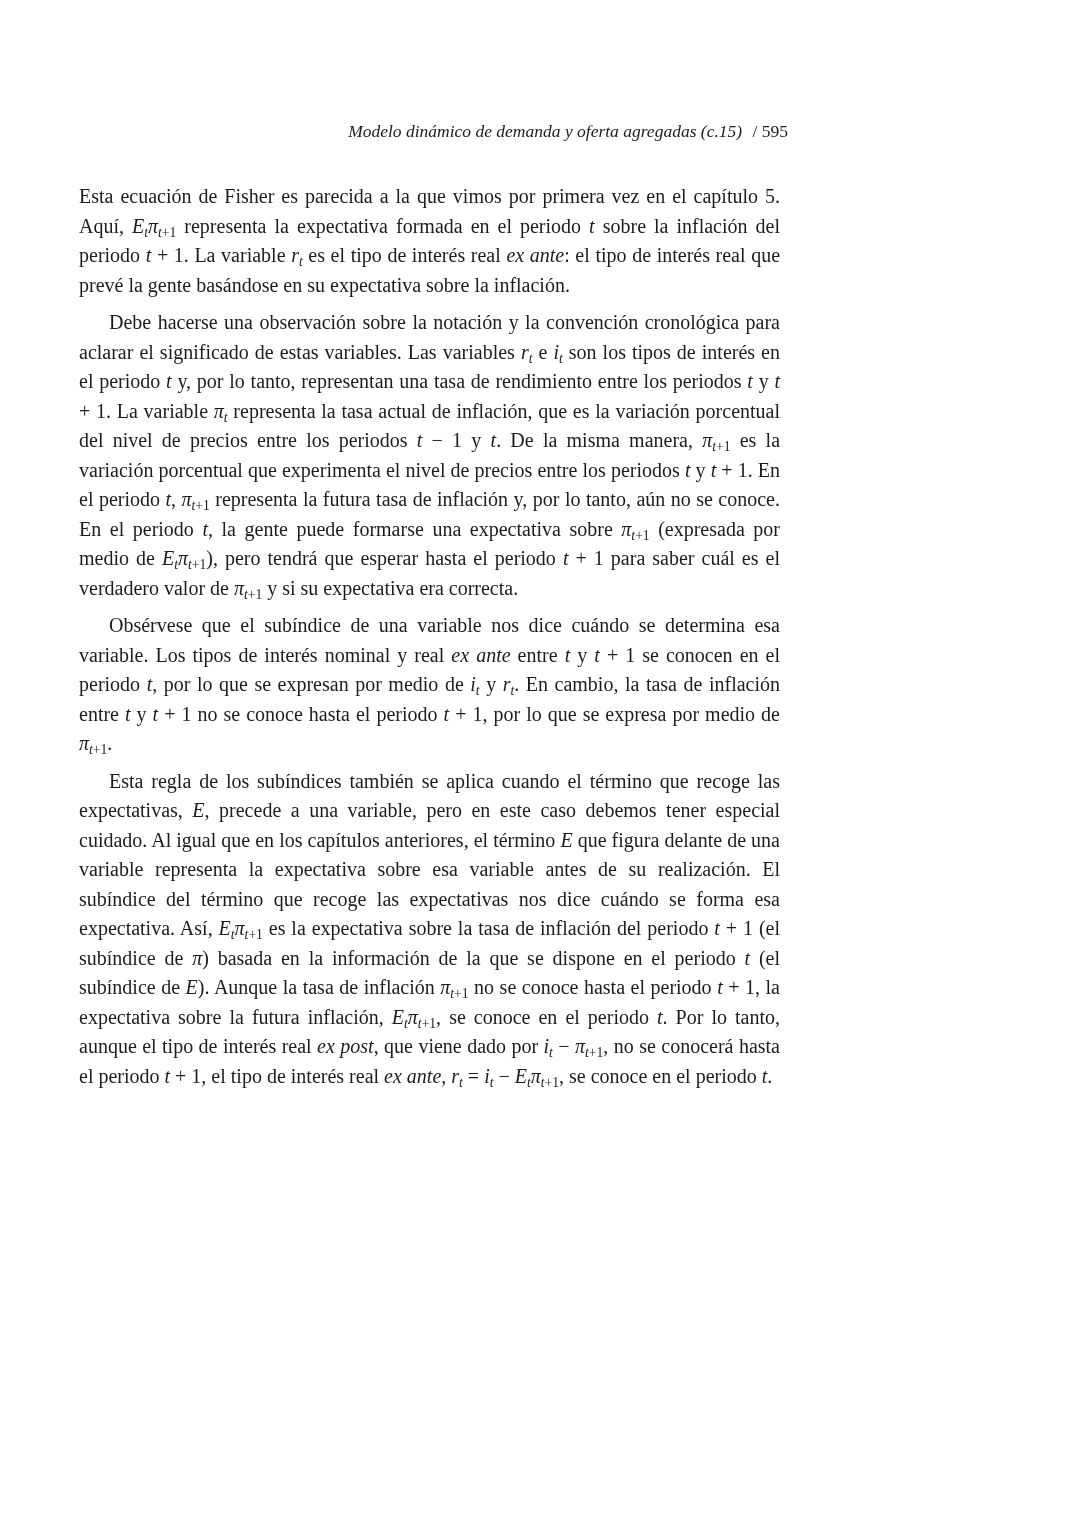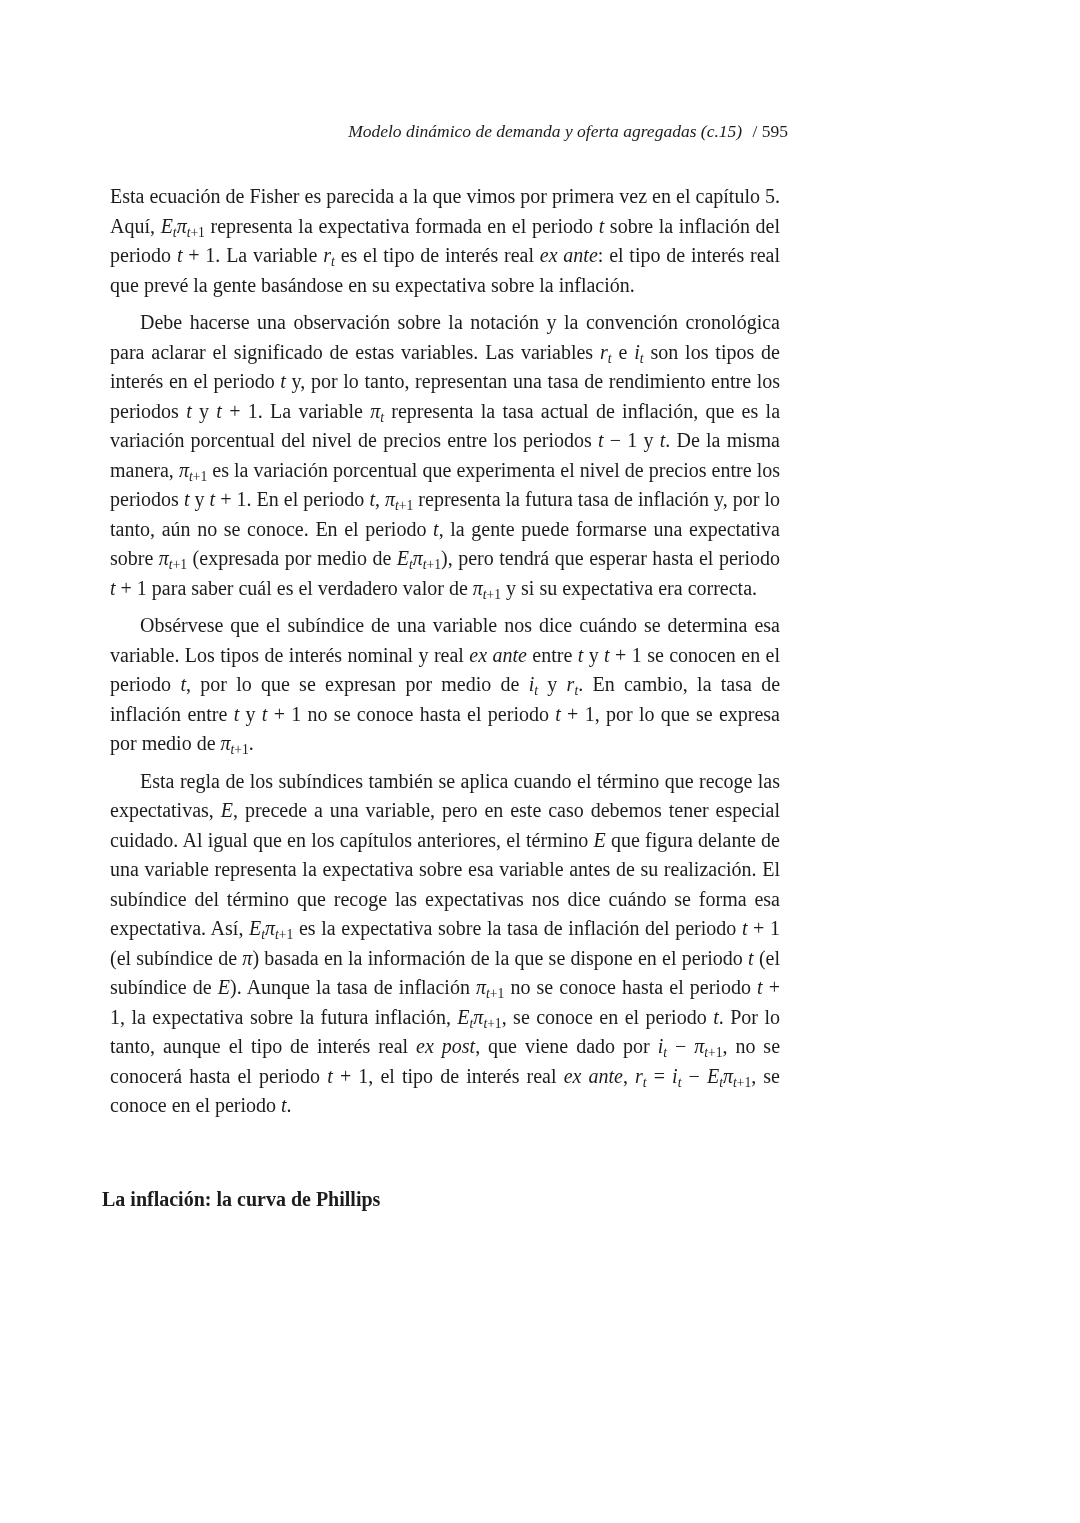--- a/index.html
+++ b/index.html
@@ -7,21 +7,21 @@
     padding: 0;
     background: #ffffff;
   }
   .page {
     position: relative;
     width: 918px;
     min-height: 1523px;
     background: #ffffff;
     color: #1c1c1c;
     box-sizing: border-box;
-    padding: 120px 130px 60px 102px;
+    padding: 120px 130px 60px 71px;
     font-family: "Liberation Serif", "DejaVu Serif", serif;
   }
   .running-head {
     text-align: right;
     font-size: 17.5px;
     line-height: 22px;
     margin-bottom: 40px;
     white-space: nowrap;
   }
   .running-head .head-title {
@@ -72,18 +72,17 @@
   <div class="body-text">
 
     <p class="para">Esta ecuación de Fisher es parecida a la que vimos por primera vez en el capítulo 5. Aquí, <i>E</i><sub><i>t</i></sub><i>π</i><sub><i>t</i>+1</sub> representa la expectativa formada en el periodo <i>t</i> sobre la inflación del periodo <i>t</i> + 1. La variable <i>r</i><sub><i>t</i></sub> es el tipo de interés real <i>ex ante</i>: el tipo de interés real que prevé la gente basándose en su expectativa sobre la inflación.</p>
 
     <p class="para indent">Debe hacerse una observación sobre la notación y la convención cronológica para aclarar el significado de estas variables. Las variables <i>r</i><sub><i>t</i></sub> e <i>i</i><sub><i>t</i></sub> son los tipos de interés en el periodo <i>t</i> y, por lo tanto, representan una tasa de rendimiento entre los periodos <i>t</i> y <i>t</i> + 1. La variable <i>π</i><sub><i>t</i></sub> representa la tasa actual de inflación, que es la variación porcentual del nivel de precios entre los periodos <i>t</i> − 1 y <i>t</i>. De la misma manera, <i>π</i><sub><i>t</i>+1</sub> es la variación porcentual que experimenta el nivel de precios entre los periodos <i>t</i> y <i>t</i> + 1. En el periodo <i>t</i>, <i>π</i><sub><i>t</i>+1</sub> representa la futura tasa de inflación y, por lo tanto, aún no se conoce. En el periodo <i>t</i>, la gente puede formarse una expectativa sobre <i>π</i><sub><i>t</i>+1</sub> (expresada por medio de <i>E</i><sub><i>t</i></sub><i>π</i><sub><i>t</i>+1</sub>), pero tendrá que esperar hasta el periodo <i>t</i> + 1 para saber cuál es el verdadero valor de <i>π</i><sub><i>t</i>+1</sub> y si su expectativa era correcta.</p>
 
     <p class="para indent">Obsérvese que el subíndice de una variable nos dice cuándo se determina esa variable. Los tipos de interés nominal y real <i>ex ante</i> entre <i>t</i> y <i>t</i> + 1 se conocen en el periodo <i>t</i>, por lo que se expresan por medio de <i>i</i><sub><i>t</i></sub> y <i>r</i><sub><i>t</i></sub>. En cambio, la tasa de inflación entre <i>t</i> y <i>t</i> + 1 no se conoce hasta el periodo <i>t</i> + 1, por lo que se expresa por medio de <i>π</i><sub><i>t</i>+1</sub>.</p>
 
     <p class="para indent">Esta regla de los subíndices también se aplica cuando el término que recoge las expectativas, <i>E</i>, precede a una variable, pero en este caso debemos tener especial cuidado. Al igual que en los capítulos anteriores, el término <i>E</i> que figura delante de una variable representa la expectativa sobre esa variable antes de su realización. El subíndice del término que recoge las expectativas nos dice cuándo se forma esa expectativa. Así, <i>E</i><sub><i>t</i></sub><i>π</i><sub><i>t</i>+1</sub> es la expectativa sobre la tasa de inflación del periodo <i>t</i> + 1 (el subíndice de <i>π</i>) basada en la información de la que se dispone en el periodo <i>t</i> (el subíndice de <i>E</i>). Aunque la tasa de inflación <i>π</i><sub><i>t</i>+1</sub> no se conoce hasta el periodo <i>t</i> + 1, la expectativa sobre la futura inflación, <i>E</i><sub><i>t</i></sub><i>π</i><sub><i>t</i>+1</sub>, se conoce en el periodo <i>t</i>. Por lo tanto, aunque el tipo de interés real <i>ex post</i>, que viene dado por <i>i</i><sub><i>t</i></sub> − <i>π</i><sub><i>t</i>+1</sub>, no se conocerá hasta el periodo <i>t</i> + 1, el tipo de interés real <i>ex ante</i>, <i>r</i><sub><i>t</i></sub> = <i>i</i><sub><i>t</i></sub> − <i>E</i><sub><i>t</i></sub><i>π</i><sub><i>t</i>+1</sub>, se conoce en el periodo <i>t</i>.</p>
 
-    <h2 class="section-heading">La inflación: la curva de Phillips</h2>
 
 
   </div>
 
 </div>
 
 </body></html>

